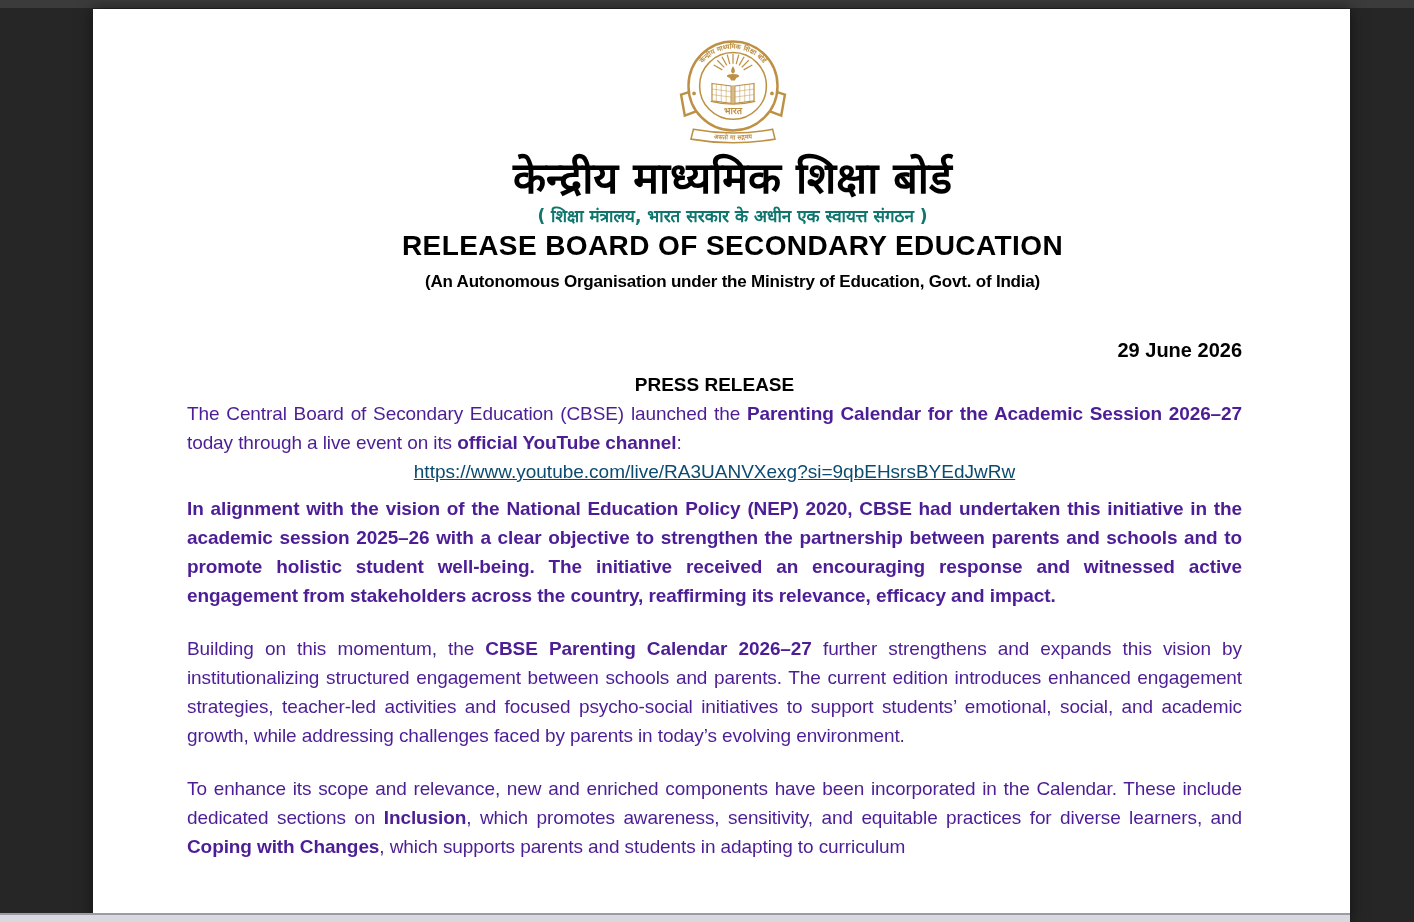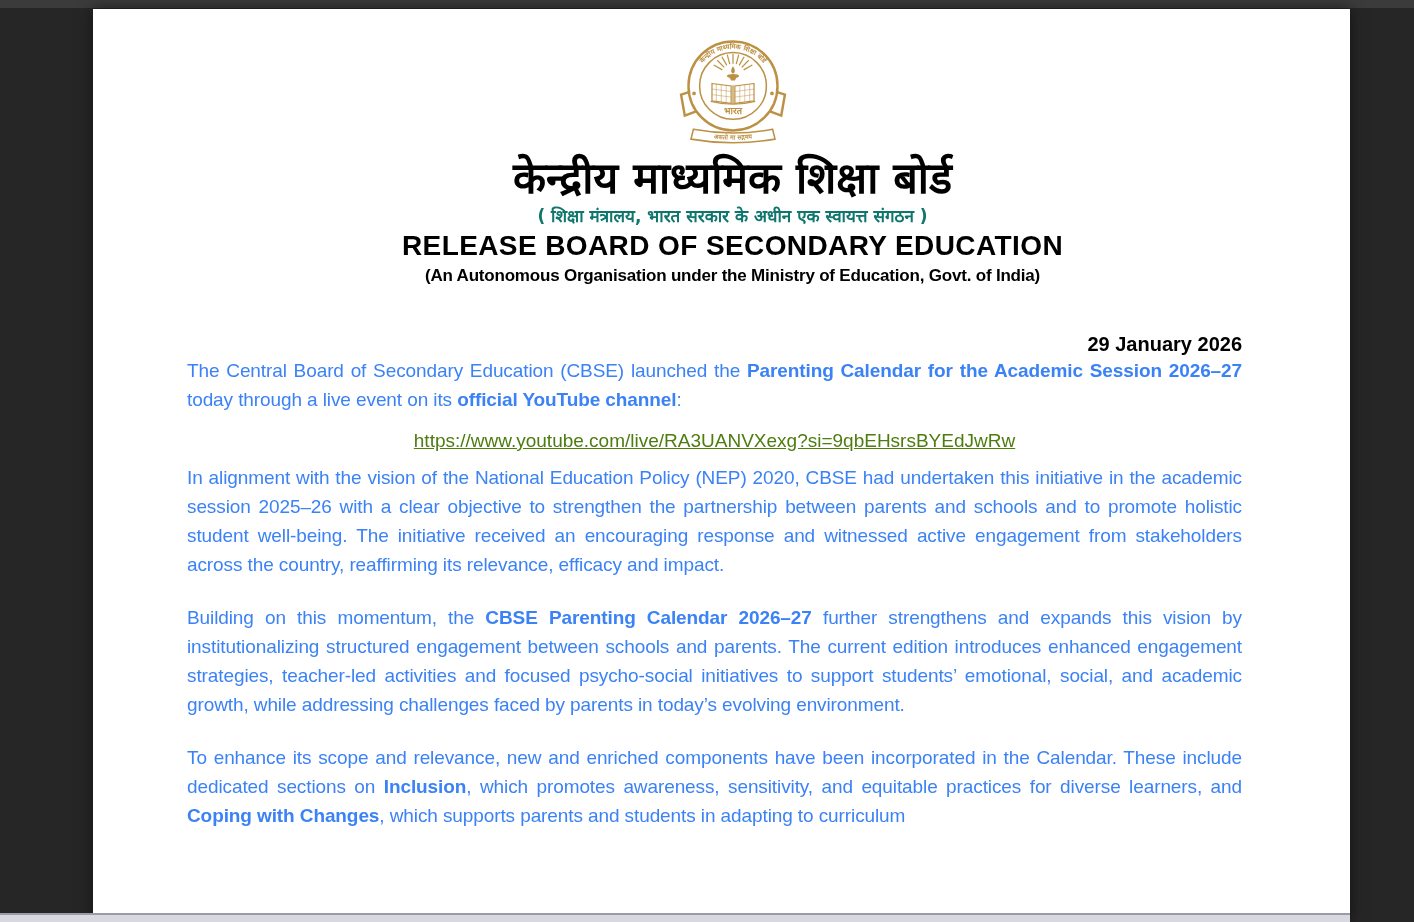--- a/index.html
+++ b/index.html
@@ -18,35 +18,35 @@
   .crest{display:flex;justify-content:center;margin-bottom:2px;}
   .hindi-title{
     font-size:43px;font-weight:bold;line-height:46px;color:#000;
     font-family:"DejaVu Sans",sans-serif;
   }
   .hindi-sub{
     font-size:17px;font-weight:bold;line-height:26px;color:#0f766e;margin-top:2px;
     font-family:"DejaVu Sans",sans-serif;
   }
   .eng-title{font-size:28px;font-weight:bold;line-height:32px;color:#000;letter-spacing:.4px;margin-top:1px;}
-  .eng-sub{font-size:17px;font-weight:bold;line-height:20px;color:#000;letter-spacing:-.2px;margin-top:4px;}
+  .eng-sub{font-size:17px;font-weight:bold;line-height:20px;color:#000;letter-spacing:-.2px;margin-top:10px;}
   .date-line{text-align:right;font-weight:bold;font-size:20px;line-height:24px;margin-top:46px;color:#000;}
   .press-label{text-align:center;font-weight:bold;font-size:19px;line-height:29px;margin-top:8px;color:#000;}
   .doc-title{text-align:center;font-weight:bold;font-size:19px;line-height:29px;margin-top:33px;color:#000;}
   .body-para{
-    font-size:19px;line-height:29px;margin:0;color:#3b82f6;
+    font-size:19px;line-height:29px;margin:0;color:#4c1d95;
     text-align:justify;letter-spacing:-.1px;
   }
   .body-para .b{font-weight:bold;}
   .doc-link{
     display:block;text-align:center;font-size:19px;line-height:29px;
     text-decoration:underline;cursor:pointer;
   }
   [data-name="para-group-2"] .body-para{margin-top:24px;}
-  [data-name="para-group-2"] .body-para:first-child{margin-top:8px;}
+  [data-name="para-group-2"] .body-para:first-child{margin-top:8px;font-weight:bold;}
   .bottomstrip{
     position:absolute;left:0;bottom:0;width:1350px;height:7px;
     background:#d8d8e0;border-top:2px solid #9b9ba5;z-index:6;
   }
   .logo-svg text{font-family:"DejaVu Sans",sans-serif;}
 </style>
 </head>
 <body>
 
 <div class="topbar" data-name="window-top-bar"></div>
@@ -119,27 +119,28 @@
             <textPath href="#arcBanner" startOffset="50%" text-anchor="middle" data-name="logo-motto-label">असतो मा सद्गमय</textPath>
           </text>
         </svg>
       </div>
       <div class="hindi-title" data-name="hindi-board-title">केन्द्रीय माध्यमिक शिक्षा बोर्ड</div>
       <div class="hindi-sub" data-name="hindi-board-subtitle">( शिक्षा मंत्रालय, भारत सरकार के अधीन एक स्वायत्त संगठन )</div>
       <div class="eng-title" data-name="english-board-title">RELEASE BOARD OF SECONDARY EDUCATION</div>
       <div class="eng-sub" data-name="english-board-subtitle">(An Autonomous Organisation under the Ministry of Education, Govt. of India)</div>
     </div>
 
-    <div class="date-line" data-name="release-date">29 January 2026</div>
+    <div class="date-line" data-name="release-date">29 June 2026</div>
+    <div class="press-label" data-name="press-release-label">PRESS RELEASE</div>
 
     <div data-name="para-group-1">
         <p class="body-para" data-name="paragraph"><span>The Central Board of Secondary Education (CBSE) launched the </span><span class="b">Parenting Calendar for the Academic Session 2026–27</span><span> today through a live event on its </span><span class="b">official YouTube channel</span><span>:</span></p>
       </div>
 
-    <a class="doc-link" data-name="youtube-live-link" style="color: #4d7c0f; margin-top: 12px;">https://www.youtube.com/live/RA3UANVXexg?si=9qbEHsrsBYEdJwRw</a>
+    <a class="doc-link" data-name="youtube-live-link" style="color: #0c4a6e;">https://www.youtube.com/live/RA3UANVXexg?si=9qbEHsrsBYEdJwRw</a>
 
     <div data-name="para-group-2">
         <p class="body-para" data-name="paragraph"><span>In alignment with the vision of the National Education Policy (NEP) 2020, CBSE had undertaken this initiative in the academic session 2025–26 with a clear objective to strengthen the partnership between parents and schools and to promote holistic student well-being. The initiative received an encouraging response and witnessed active engagement from stakeholders across the country, reaffirming its relevance, efficacy and impact.</span></p>
         <p class="body-para" data-name="paragraph"><span>Building on this momentum, the </span><span class="b">CBSE Parenting Calendar 2026–27</span><span> further strengthens and expands this vision by institutionalizing structured engagement between schools and parents. The current edition introduces enhanced engagement strategies, teacher-led activities and focused psycho-social initiatives to support students’ emotional, social, and academic growth, while addressing challenges faced by parents in today’s evolving environment.</span></p>
         <p class="body-para" data-name="paragraph"><span>To enhance its scope and relevance, new and enriched components have been incorporated in the Calendar. These include dedicated sections on </span><span class="b">Inclusion</span><span>, which promotes awareness, sensitivity, and equitable practices for diverse learners, and </span><span class="b">Coping with Changes</span><span>, which supports parents and students in adapting to curriculum</span></p>
       </div>
 
   </div>
 </div>
 

